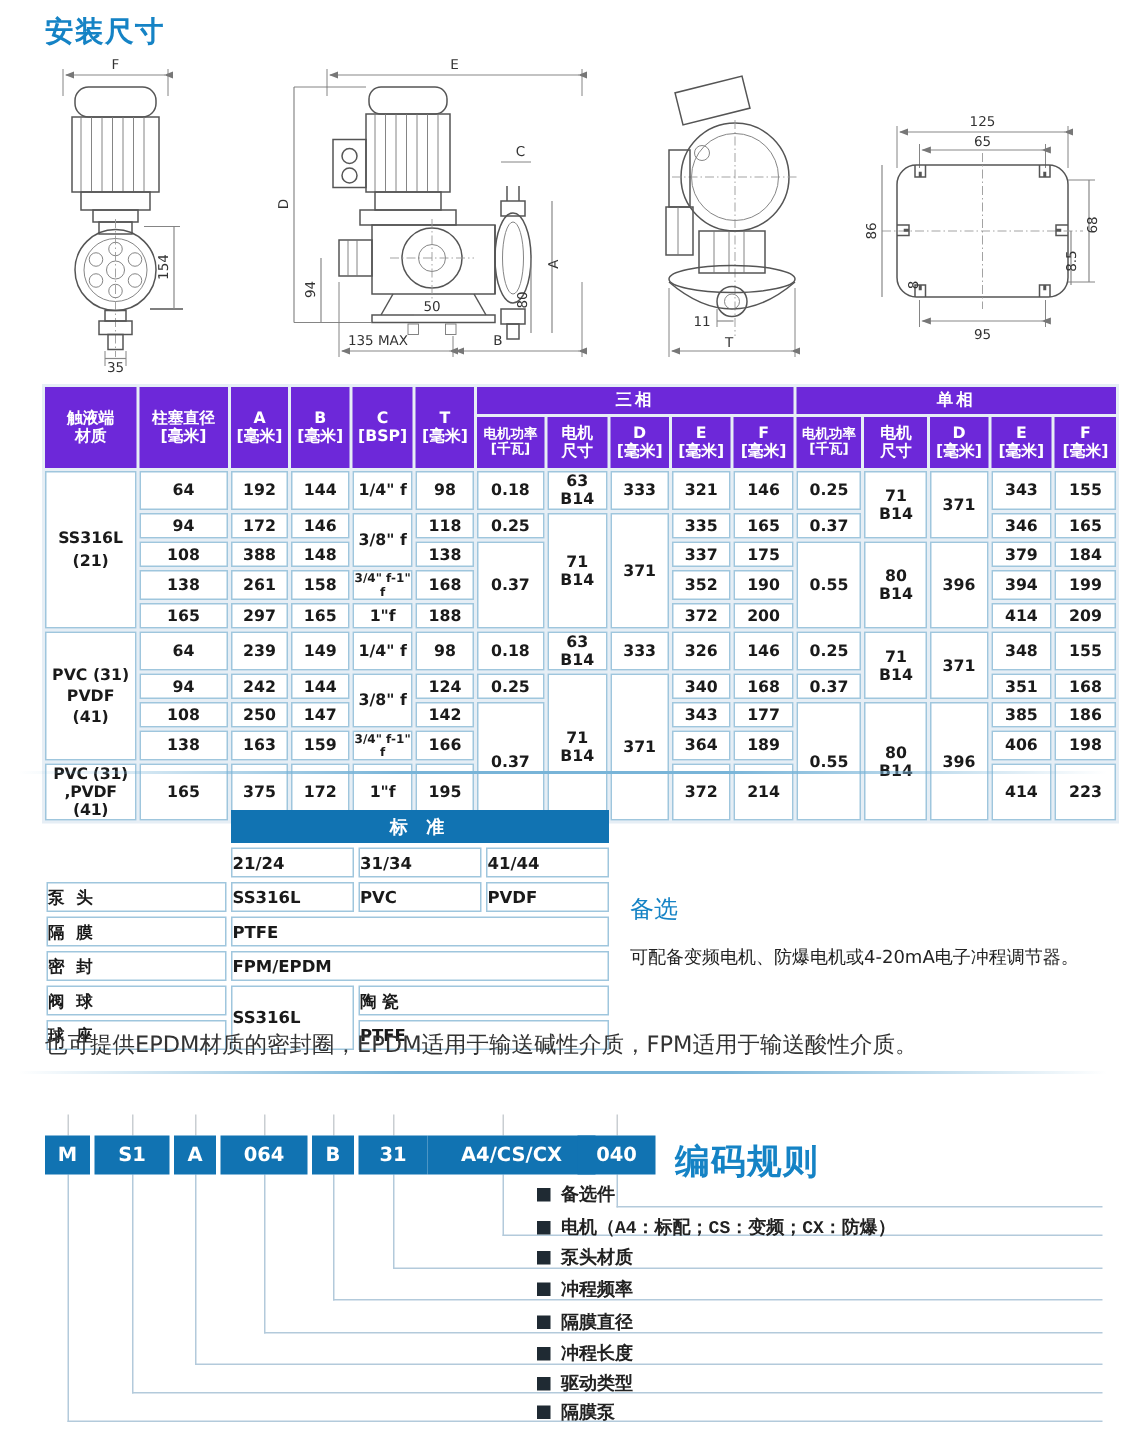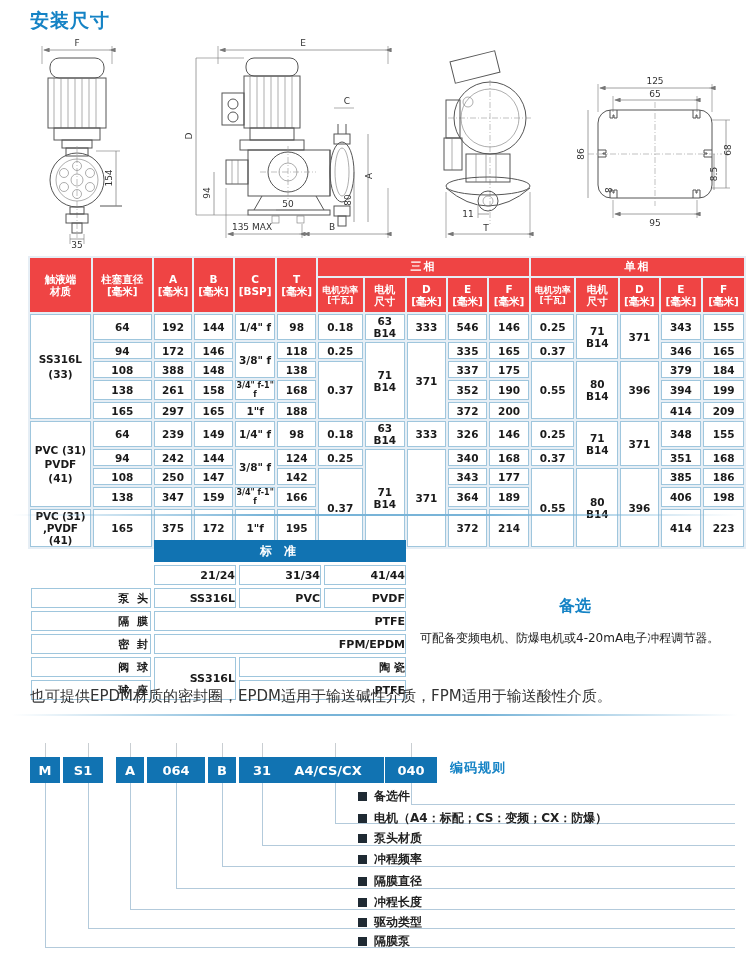--- a/index.html
+++ b/index.html
@@ -14,21 +14,21 @@
   .drawings svg { display:block; }
   .dim-label { font-size:9px; fill:#333; }
   .dim-line { stroke:#888; stroke-width:0.8; fill:none; }
   .part { stroke:#555; stroke-width:1; fill:none; }
   .part-thin { stroke:#777; stroke-width:0.6; fill:none; }
   .cl { stroke:#999; stroke-width:0.6; stroke-dasharray:6 2 1 2; fill:none; }
 
   
   .dim-table-wrap { position:absolute; left:28px; top:256px; }
   table.dim-table { border-collapse:separate; border-spacing:2px; table-layout:fixed; width:718px; background:#e6eef5; }
-  table.dim-table th { background:#ef4444; color:#fff; font-weight:bold; font-size:10.5px; line-height:1.15; padding:1px 0; text-align:center; }
+  table.dim-table th { background:#6d28d9; color:#fff; font-weight:bold; font-size:10.5px; line-height:1.15; padding:1px 0; text-align:center; }
   table.dim-table th.band { height:18px; font-size:11px; letter-spacing:2px; }
   table.dim-table th .u { display:block; font-weight:bold; }
   table.dim-table th.sub { height:34px; }
   table.dim-table th.sub.tiny { font-size:9px; }
   table.dim-table td { background:#fff; border:1px solid #9fc6dd; text-align:center; vertical-align:middle;
       font-size:10.5px; font-weight:bold; color:#1a1a1a; height:17px; padding:0; }
   td.cthread { font-size:9.5px; }
   td.cthread.sm { font-size:8px; }
   td.motor { font-size:9.5px; }
   td.mat { font-size:11px; line-height:1.35; }
@@ -38,41 +38,41 @@
   
   .divider { position:absolute; left:12px; width:726px; height:2px;
      background:linear-gradient(90deg, rgba(120,180,216,0) 0%, #78b4d8 35%, #78b4d8 65%, rgba(120,180,216,0) 100%); }
   .divider.d1 { top:514px; }
   .divider.d2 { top:714px; }
 
   
   .std-wrap { position:absolute; left:28px; top:537px; }
   table.std-table { border-collapse:separate; border-spacing:3px; table-layout:fixed; width:378px; }
   table.std-table th.std-head { background:#1173b2; color:#fff; font-size:12px; font-weight:bold; height:22px; letter-spacing:4px; }
-  table.std-table td { background:#fff; border:1px solid #9fc6dd; text-align:right; vertical-align:middle;
+  table.std-table td { background:#fff; border:1px solid #9fc6dd; text-align:left; vertical-align:middle;
      font-size:11px; font-weight:bold; color:#1a1a1a; height:20px; }
   table.std-table td.blank { background:transparent; border:none; }
   table.std-table td.rowlab { letter-spacing:2px; }
   .std-footnote { position:absolute; left:30px; top:687px; width:700px; font-size:15px; color:#333; }
 
   
   .options { position:absolute; left:420px; top:596px; width:310px; }
-  .options h2 { font-size:16px; font-weight:bold; color:#1583c5; margin-bottom:10px;text-align:center; }
+  .options h2 { font-size:16px; font-weight:normal; color:#1583c5; margin-bottom:10px; }
   .options p { font-size:12px; color:#222; line-height:1.9; }
 
   
   .coding { position:absolute; left:0; top:730px; width:750px; height:232px; }
   .code-box { position:absolute; top:27px; height:26px; background:#1173b2; color:#fff; font-weight:bold;
      font-size:13px; display:flex; align-items:center; justify-content:center; }
-  .code-title { position:absolute; left:450px; top:29px; font-size:13px; font-weight:bold; color:#1583c5; letter-spacing:1px; }
+  .code-title { position:absolute; left:450px; top:29px; font-size:23px; font-weight:bold; color:#1583c5; letter-spacing:1px; }
   .tick { position:absolute; top:13px; width:1px; height:14px; background:#c9ced2; }
   .conn { position:absolute; border-left:1px solid #b3cadb; border-bottom:1px solid #b3cadb; }
   .legend-row { position:absolute; left:358px; display:flex; align-items:center; gap:7px; }
   .legend-row .sq { width:9px; height:9px; background:#1f2a33; flex:0 0 auto; }
-  .legend-row .txt { font-size:12px; font-weight:bold; color:#222; white-space:nowrap; }
+  .legend-row .txt { font-size:12px; font-weight:bold; color:#222; white-space:nowrap;font-family:Liberation Mono, monospace; }
 </style>
 </head>
 <body>
 
 <div class="page">
 
   <div class="page-title">安装尺寸</div>
 
   <div class="drawings">
     <svg width="750" height="212" viewBox="0 0 750 212">
@@ -335,31 +335,31 @@
             </th>
         <th class="sub">
               <span class="u">F</span>
               <span class="u">[毫米]</span>
             </th>
       </tr>
 
       <tr>
         <td rowspan="5" class="mat">
               <span class="l">SS316L</span>
-              <span class="l">(33)</span>
+              <span class="l">(21)</span>
             </td>
         <td>64</td>
         <td>192</td>
         <td>144</td>
         <td class="cthread">1/4" f</td>
         <td>98</td>
         <td>0.18</td>
         <td class="motor">63 B14</td>
         <td>333</td>
-        <td>546</td>
+        <td>321</td>
         <td>146</td>
         <td>0.25</td>
         <td rowspan="2" class="motor">71 B14</td>
         <td rowspan="2">371</td>
         <td>343</td>
         <td>155</td>
       </tr>
       <tr>
         <td>94</td>
         <td>172</td>
@@ -457,21 +457,21 @@
         <td>343</td>
         <td>177</td>
         <td rowspan="3">0.55</td>
         <td rowspan="3" class="motor">80 B14</td>
         <td rowspan="3">396</td>
         <td>385</td>
         <td>186</td>
       </tr>
       <tr>
         <td>138</td>
-        <td>347</td>
+        <td>163</td>
         <td>159</td>
         <td class="cthread sm">3/4" f-1" f</td>
         <td>166</td>
         <td>364</td>
         <td>189</td>
         <td>406</td>
         <td>198</td>
       </tr>
       <tr>
         <td class="mat-sm">PVC (31) ,PVDF (41)</td>
@@ -559,26 +559,26 @@
     <div class="conn" style="left:411px; top:53px; width:324px; height:22px"></div>
     <div class="conn" style="left:335px; top:53px; width:400px; height:41px"></div>
     <div class="conn" style="left:262px; top:53px; width:473px; height:63px"></div>
     <div class="conn" style="left:222px; top:53px; width:513px; height:84px"></div>
     <div class="conn" style="left:176px; top:53px; width:559px; height:106px"></div>
     <div class="conn" style="left:130px; top:53px; width:605px; height:127px"></div>
     <div class="conn" style="left:88px;  top:53px; width:647px; height:146px"></div>
     <div class="conn" style="left:45px;  top:53px; width:690px; height:165px"></div>
 
     <div class="code-box" style="left:30px;  width:30px">M</div>
-    <div class="code-box" style="left:63px;  width:40px">S1</div>
+    <div class="code-box" style="left:63px;  width:50px">S1</div>
     <div class="code-box" style="left:116px; width:28px">A</div>
     <div class="code-box" style="left:147px; width:58px">064</div>
     <div class="code-box" style="left:208px; width:28px">B</div>
     <div class="code-box" style="left:239px; width:46px">31</div>
-    <div class="code-box" style="left:272px; width:112px">A4/CS/CX</div>
+    <div class="code-box" style="left:285px; width:112px">A4/CS/CX</div>
     <div class="code-box" style="left:385px; width:52px">040</div>
 
     <div class="code-title">编码规则</div>
 
     <div class="legend-row" style="top:58px">
         <span class="sq"></span>
         <span class="txt">备选件</span>
       </div>
     <div class="legend-row" style="top:80px">
         <span class="sq"></span>

